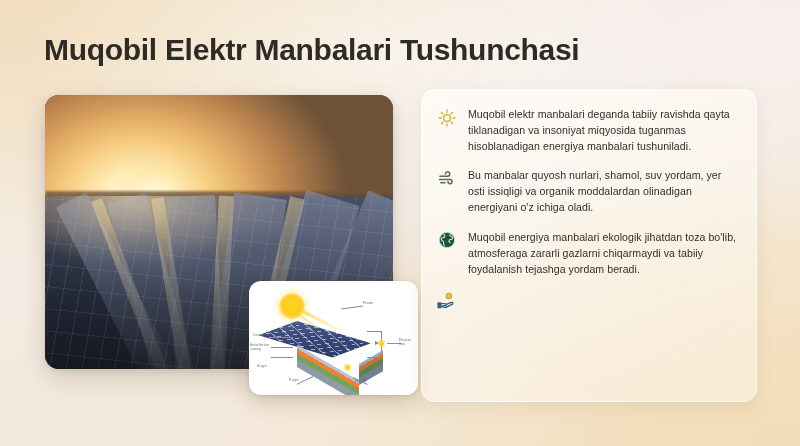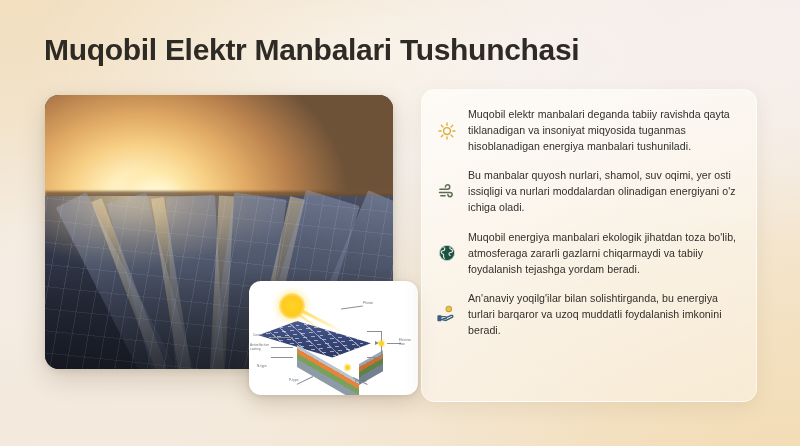--- a/index.html
+++ b/index.html
@@ -230,21 +230,21 @@
     box-shadow: 0 6px 18px rgba(120,95,60,.10);
     padding: 16px 18px 14px 14px;
     display: flex;
     flex-direction: column;
     justify-content: flex-start;
     gap: 13px;
   }
 
   .bullet {
     display: flex;
-    align-items: center;
+    align-items: flex-start;
     gap: 11px;
   }
   .bullet-icon {
     flex: 0 0 21px;
     width: 21px;
     height: 21px;
     margin-top: 1px;
     display: flex;
     align-items: center;
     justify-content: center;
@@ -339,21 +339,21 @@
   </div>
 
   <div class="bullet">
     <span class="bullet-icon">
       <svg width="20" height="20" viewBox="0 0 24 24" fill="none" stroke="#5c6b52" stroke-width="1.8" stroke-linecap="round">
         <path d="M3.5 8.6h9.2a2.6 2.6 0 1 0-2.6-2.6"></path>
         <path d="M3 12.6h12.6a2.5 2.5 0 1 1-2.5 2.5"></path>
         <path d="M4.6 16.6h5.1"></path>
       </svg>
     </span>
-    <p class="bullet-text">Bu manbalar quyosh nurlari, shamol, suv oqimi, yer osti issiqligi va nurlari moddalardan olinadigan energiyani o'z ichiga oladi.</p>
+    <p class="bullet-text">Bu manbalar quyosh nurlari, shamol, suv yordam, yer osti issiqligi va organik moddalardan olinadigan energiyani o'z ichiga oladi.</p>
   </div>
 
   <div class="bullet">
     <span class="bullet-icon">
       <svg width="20" height="20" viewBox="0 0 24 24">
         <circle cx="12" cy="12" r="9.1" fill="#1d5142"></circle>
         <path d="M8.4 5.6c1.4 1 1.1 2.4.2 3.1-1 .8-2.6.4-3.3 1.4-.7 1 .2 2.3 1.3 2.8 1.2.5 1.6 1.6 1.3 2.8-.2 1 .2 2 1.1 2.6M15.6 5.2c-.5 1.2.3 2 1.3 2.4 1.1.4 1.9 1.2 1.7 2.3-.2 1-1.2 1.5-2.2 1.4-1.3-.1-2 .7-2 1.8 0 .9.5 1.6 1.3 2" fill="none" stroke="#eef3ef" stroke-width="1.25" stroke-linecap="round"></path>
         <circle cx="12" cy="12" r="9.1" fill="none" stroke="#bfd3c9" stroke-width="1.1"></circle>
       </svg>
     </span>
@@ -362,16 +362,15 @@
 
   <div class="bullet">
     <span class="bullet-icon">
       <svg width="21" height="21" viewBox="0 0 24 24" fill="none" stroke="#3a5f7d" stroke-width="1.6" stroke-linecap="round" stroke-linejoin="round">
         <circle cx="14.6" cy="5.6" r="3.1" fill="#e8c44a" stroke="#c9a32f" stroke-width="1.2"></circle>
         <path d="M2.4 13.6h3.1v5.2H2.4z" fill="#3a5f7d" stroke="#3a5f7d"></path>
         <path d="M5.9 14.4h4.4c.9 0 1.6.5 1.6 1.2s-.7 1.2-1.6 1.2H8.2"></path>
         <path d="M12.1 15.3l5.2-2.2c.9-.4 1.8.1 1.9.9.1.6-.3 1.1-.9 1.4l-6.2 3.1c-.6.3-1.3.4-1.9.2l-4.3-1.1"></path>
       </svg>
     </span>
-    <p class="bullet-text">An'anaviy yoqilg'ilar bilan solishtirganda, bu energiya turlari barqaror va uzoq muddatli foydalanish imkonini beradi.</p>
   </div>
 
 </div>
 
 </body></html>

